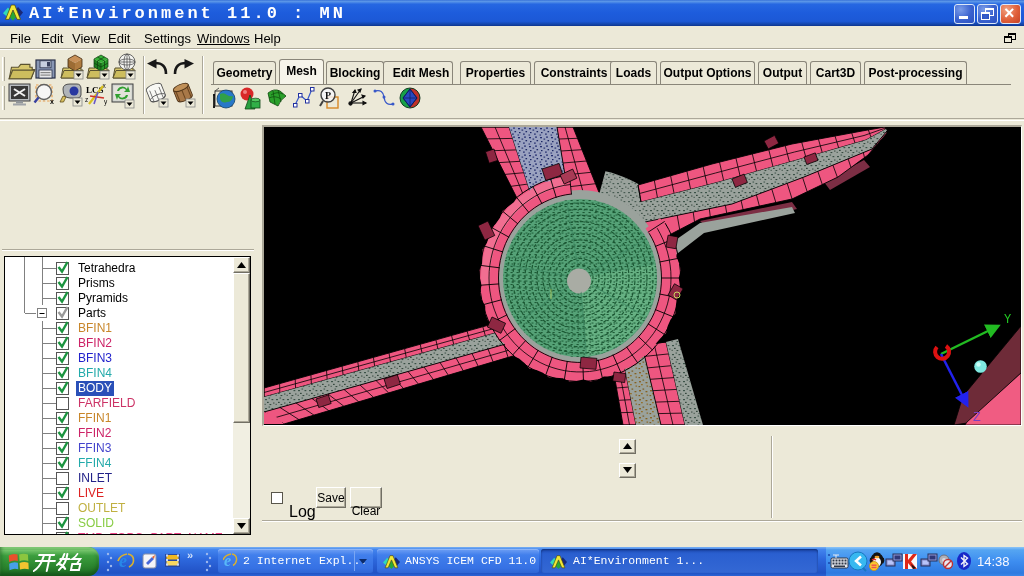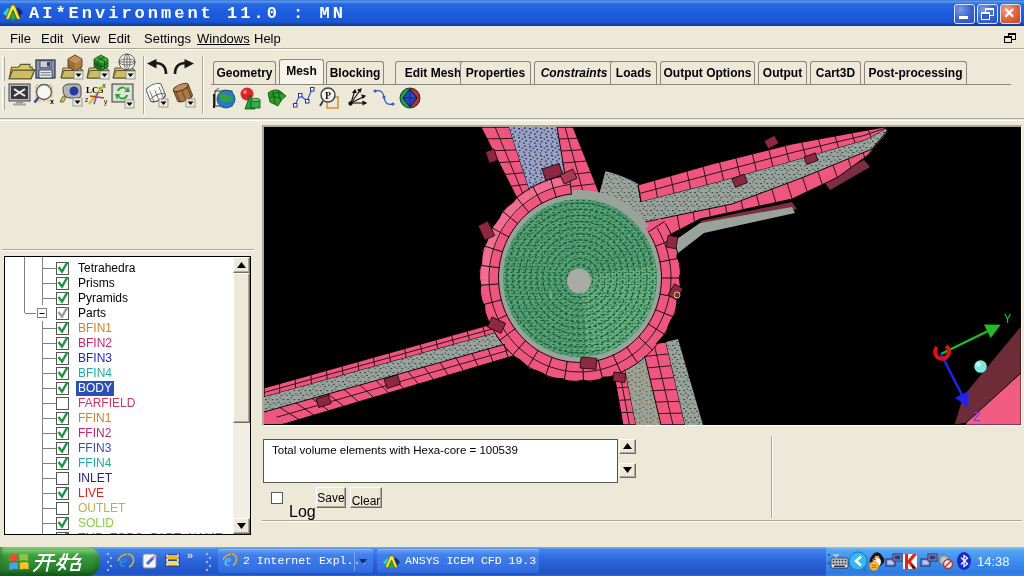--- a/index.html
+++ b/index.html
@@ -220,23 +220,23 @@
  </g>
 </svg>
 </div>
 <div class="vsep abs" style="left:143px;top:56px;height:58px;"></div>
 <div class="vsep abs" style="left:202px;top:56px;height:58px;"></div>
 <div id="tabline" class="abs"></div>
 <div id="tabs" class="abs">
   <div class="tab" style="left:213px;width:63px;">Geometry</div>
   <div class="tab active" style="left:279px;width:45px;">Mesh</div>
   <div class="tab" style="left:326px;width:58px;">Blocking</div>
-  <div class="tab" style="left:395px;width:70px;padding-left:6px;">Edit Mesh</div>
+  <div class="tab" style="left:383px;width:70px;padding-left:6px;">Edit Mesh</div>
   <div class="tab" style="left:460px;width:71px;">Properties</div>
-  <div class="tab" style="left:534px;width:80px;font-style:italic;">Constraints</div>
+  <div class="tab" style="left:534px;width:80px;">Constraints</div>
   <div class="tab" style="left:610px;width:47px;">Loads</div>
   <div class="tab" style="left:660px;width:95px;">Output Options</div>
   <div class="tab" style="left:758px;width:49px;">Output</div>
   <div class="tab" style="left:810px;width:51px;">Cart3D</div>
   <div class="tab" style="left:864px;width:103px;">Post-processing</div>
 </div>
 <div id="meshicons" class="abs" style="left:211px;top:85px;">
 <svg width="230" height="33" xmlns="http://www.w3.org/2000/svg">
 
  <g transform="translate(3,3)">
@@ -669,32 +669,31 @@
       <line x1="677" y1="227" x2="726" y2="203" stroke="#22bb22" stroke-width="2.5" marker-end="url(#ahG)"></line>
       <line x1="677" y1="227" x2="699" y2="270" stroke="#2222ee" stroke-width="2.5" marker-end="url(#ahB)"></line>
       <path d="M673 220 a7 7 0 1 0 9 -1" fill="none" stroke="#dd1111" stroke-width="4"></path>
       <circle cx="716.5" cy="239.5" r="6.3" fill="#7fe8e0"></circle>
       <circle cx="714.5" cy="237.5" r="2.2" fill="#c8fff8"></circle>
       <text x="740" y="196" font-family="Liberation Mono" font-size="12" fill="#22cc22">Y</text>
       <text x="709" y="294" font-family="Liberation Mono" font-size="13" fill="#7a3fc0">Z</text>
     </svg></div>
 
 <div id="msgarea" class="abs">
-  <div id="logbox">Total volume elements with Hexa-core = 100539</div>
   <div class="sbtn" style="left:357px;top:11px;"><svg width="15" height="13">
         <polygon points="7.5,3 12,9 3,9" fill="#000"></polygon>
       </svg></div>
   <div class="sbtn" style="left:357px;top:35px;"><svg width="15" height="13">
         <polygon points="7.5,9 12,3 3,3" fill="#000"></polygon>
       </svg></div>
   <div id="msg-divider"></div>
   <div class="abs" style="left:9px;top:64px;width:12px;height:12px;background:#fff;border:1px solid #58554a;"></div>
   <div class="abs" style="left:27px;top:75px;font-size:16px;">Log</div>
   <div class="btn" style="left:54px;top:59px;width:30px;height:21px;padding-top:3px;">Save</div>
-  <div class="btn" style="left:88px;top:59px;width:32px;height:21px;padding-top:6px;">Clear</div>
+  <div class="btn" style="left:88px;top:59px;width:32px;height:21px;padding-top:16px;">Clear</div>
 </div>
 <div id="bottom-groove" class="abs"></div>
 
 <div id="taskbar" class="abs">
   <div id="startbtn" class="abs" style="left:0;top:0;width:99px;height:29px;border-radius:0 11px 11px 0;
      background:linear-gradient(180deg,#3f9942 0%,#71c269 12%,#3c9e3e 30%,#2e8a31 60%,#267a29 85%,#1e6a21 100%);box-shadow:inset 0 -3px 5px #14541a, inset 0 2px 2px #8cd47f;">
     <svg class="abs" style="left:8px;top:4px;" width="22" height="21" viewBox="0 0 20 19">
       <g transform="rotate(-3 10 10)">
       <path d="M1,3.5 Q5,1.5 9,3 L9,9 Q5,7.5 1,9.5 Z" fill="#e8502c"></path>
       <path d="M10.5,3.2 Q14.5,1.8 18.5,3.5 L18.5,9.5 Q14.5,8 10.5,9.2 Z" fill="#8cc63f"></path>
@@ -772,21 +771,30 @@
         <polygon points="1,1 9,1 5,6" fill="#0c2c6c"></polygon>
       </svg>
   </div>
   <div class="taskbtn normal" style="left:377px;width:162px;">
     <svg class="abs" style="left:6px;top:5px;" width="17" height="16" viewBox="0 0 16 15">
       <polygon points="0,8 4,3.5 7.5,7.5 4,11.5" fill="#30d8b8"></polygon>
       <polygon points="8.5,7.5 12,3 16,7.5 12,12.5" fill="#182878"></polygon>
       <polygon points="4,10 8,6.5 11.5,10 8,14" fill="#28a838"></polygon>
       <path d="M2,13 L6.6,1.5 L9.4,1.5 L14,13 L11.2,13 L8,5.5 L4.8,13 Z" fill="#f0e838" stroke="#504808" stroke-width="0.6"></path>
     </svg>
-    <span class="abs" style="left:28px;top:5px;">ANSYS ICEM CFD 19.3</span>
+    <span class="abs" style="left:28px;top:5px;">ANSYS ICEM CFD 11.0</span>
+  </div>
+  <div class="taskbtn pressed" style="left:541px;width:277px;">
+    <svg class="abs" style="left:9px;top:5px;" width="17" height="16" viewBox="0 0 16 15">
+      <polygon points="0,8 4,3.5 7.5,7.5 4,11.5" fill="#30d8b8"></polygon>
+      <polygon points="8.5,7.5 12,3 16,7.5 12,12.5" fill="#182878"></polygon>
+      <polygon points="4,10 8,6.5 11.5,10 8,14" fill="#28a838"></polygon>
+      <path d="M2,13 L6.6,1.5 L9.4,1.5 L14,13 L11.2,13 L8,5.5 L4.8,13 Z" fill="#f0e838" stroke="#504808" stroke-width="0.6"></path>
+    </svg>
+    <span class="abs" style="left:32px;top:5px;">AI*Environment 1...</span>
   </div>
   <div id="tray">
     <svg width="198" height="29">
       <g fill="#1a4ab0">
           <circle cx="3" cy="8" r="1.1"></circle>
           <circle cx="6" cy="12" r="1.1"></circle>
           <circle cx="3" cy="16" r="1.1"></circle>
           <circle cx="6" cy="20" r="1.1"></circle>
         </g>
 

